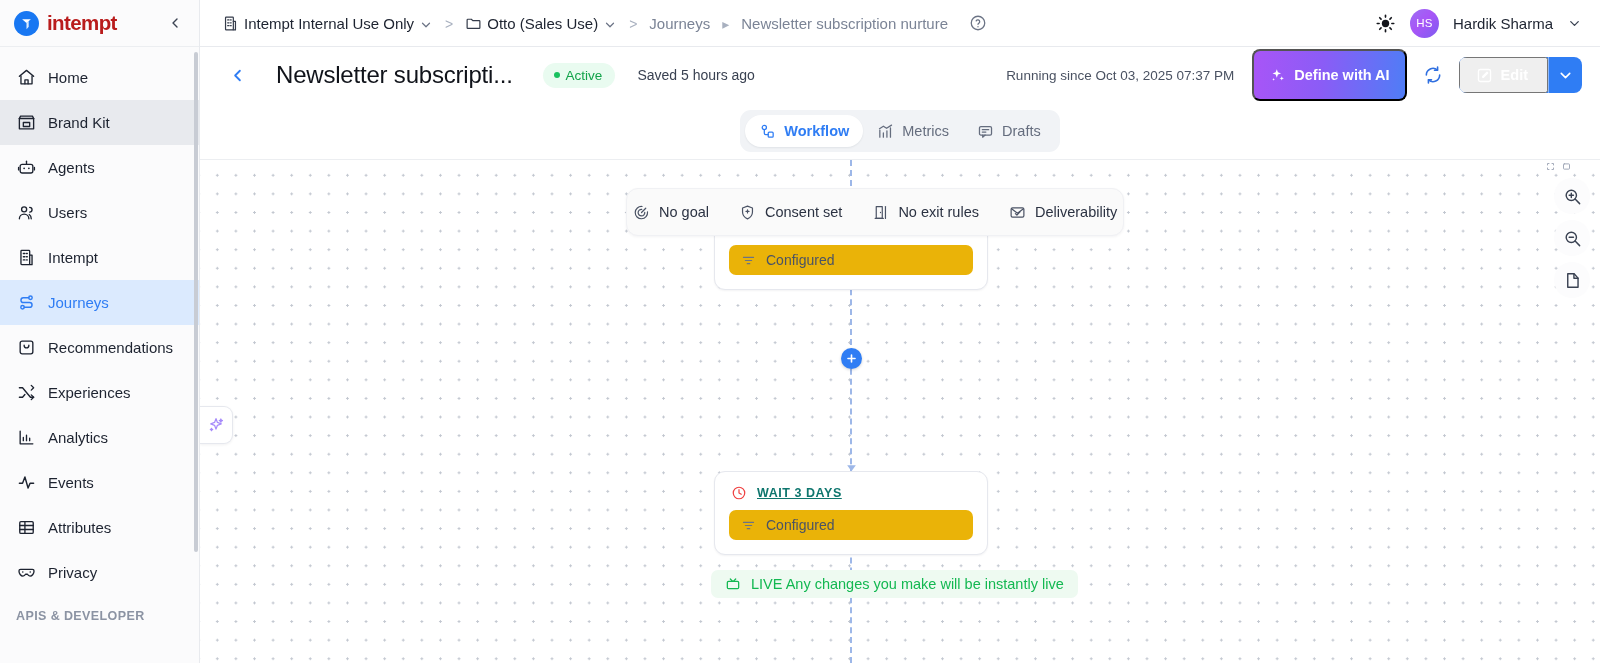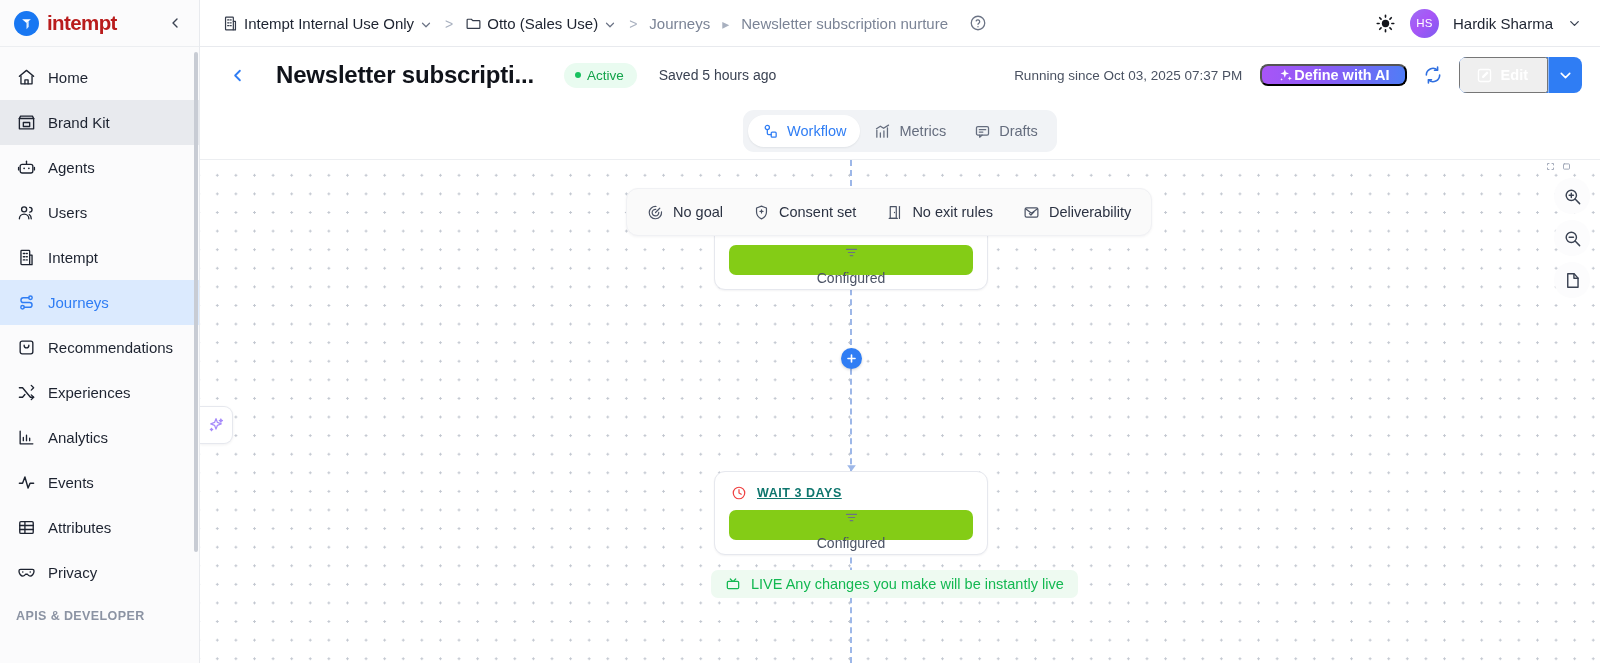--- a/index.html
+++ b/index.html
@@ -82,34 +82,34 @@
   .user-name { font-size: 15px; color: #1d2330; }
   .user-caret { color: #3a4252; display: flex; align-items: center; }
 
   
   .pagehead {
     height: 56px; display: flex; align-items: center; gap: 0; padding: 0 18px 0 22px;
     background: #fff; flex: 0 0 56px;
   }
   .back-btn { width: 30px; display: flex; align-items: center; justify-content: center; color: #2f7df4; cursor: pointer; }
   .page-title {
-    font-size: 24px; font-weight: 700; color: #10131a; margin-left: 24px;
+    font-size: 24px; font-weight: 400; color: #10131a; margin-left: 24px;
     white-space: nowrap; letter-spacing: -0.2px;
   }
   .badge-active {
     margin-left: 30px; background: #e9fbf0; color: #12a34a; font-size: 13.5px;
     border-radius: 14px; padding: 5px 13px 5px 11px; display: flex; align-items: center; gap: 6px;
   }
   .dot-g { width: 6px; height: 6px; border-radius: 50%; background: #19c15f; }
   .saved-txt { margin-left: 22px; font-size: 14px; color: #3a4252; white-space: nowrap; }
   .ph-right { margin-left: auto; display: flex; align-items: center; gap: 0; }
   .running-txt { font-size: 13.5px; color: #4a5262; white-space: nowrap; margin-right: 18px; }
   .btn-ai {
-    height: 22px; border-radius: 8px; color: #fff; font-size: 14.5px; font-weight: 700;
-    display: flex; align-items: center; gap: 0; padding: 0 15px; cursor: pointer;
+    height: 52px; border-radius: 8px; color: #fff; font-size: 14.5px; font-weight: 700;
+    display: flex; align-items: center; gap: 8px; padding: 0 15px; cursor: pointer;
     background: linear-gradient(95deg, #a855f7 0%, #8b5cf6 45%, #4f7df6 100%);
     white-space: nowrap;
   }
   .btn-refresh { margin: 0 16px; color: #2f6fe0; display: flex; align-items: center; cursor: pointer; }
   .btn-edit-grp { display: flex; align-items: center; height: 36px; border-radius: 8px; overflow: hidden; background: #2f7df4; }
   .btn-edit {
     display: flex; align-items: center; gap: 8px; color: #fff; font-size: 14.5px; font-weight: 700;
     padding: 0 18px 0 15px; height: 36px; cursor: pointer;
   }
   .btn-edit-caret {
@@ -120,21 +120,21 @@
   
   .tabsrow { height: 56px; display: flex; align-items: center; justify-content: center; background: #fff; flex: 0 0 56px; }
   .tabs {
     display: flex; align-items: center; gap: 0; background: #f1f3f6; border-radius: 11px;
     padding: 5px; height: 42px;
   }
   .tab {
     display: flex; align-items: center; gap: 8px; height: 32px; padding: 0 14px;
     border-radius: 8px; font-size: 14.5px; color: #656d7e; cursor: pointer; white-space: nowrap;
   }
-  .tab.active { background: #fff; color: #2f7df4; font-weight: 400; box-shadow: 0 1px 2px rgba(16,24,40,.07); border-radius: 16px; }
+  .tab.active { background: #fff; color: #2f7df4; font-weight: 700; box-shadow: 0 1px 2px rgba(16,24,40,.07); border-radius: 16px; }
 
   
   .canvas {
     flex: 1 1 auto; position: relative; overflow: hidden;
     background-color: #ffffff;
     background-image: radial-gradient(circle, #c2c7d0 1.1px, transparent 1.2px);
     background-size: 18.6px 18.6px;
     background-position: 8px 6px;
     border-top: 1px solid #eceef1;
   }
@@ -146,42 +146,42 @@
   }
 
   
   .flowline {
     position: absolute; left: 650px; top: 0; width: 2px; height: 100%;
     border-left: 2px dashed #9db7e8;
   }
   .goalbar {
     position: absolute; left: 426px; top: 28px;
     background: #fafafa; border-radius: 12px; height: 48px;
-    display: flex; align-items: center; padding: 0 20px; gap: 0;
+    display: flex; align-items: center; padding: 0 6px; gap: 0;
     box-shadow: 0 1px 3px rgba(16,24,40,.05);
     border: 1px solid #f0f1f4;
     z-index: 6;
   }
   .goal-item { display: flex; align-items: center; gap: 9px; font-size: 14.5px; color: #2b3242; white-space: nowrap; }
   .goal-item + .goal-item { margin-left: 30px; }
   .goal-ic { display: flex; align-items: center; color: #4b5365; }
 
   .node {
     position: absolute; background: #fff; border: 1px solid #e6e8ee;
     border-radius: 11px; width: 274px; z-index: 4;
     box-shadow: 0 1px 2px rgba(16,24,40,.05);
   }
   .node-head {
     display: flex; align-items: center; gap: 10px; padding: 13px 16px 9px 16px;
     font-size: 12.5px; font-weight: 700; letter-spacing: .55px; color: #0f766e; text-decoration: underline;
   }
   .node-chip {
-    margin: 0 14px 14px 14px; background: #84cc16; border-radius: 7px;
+    margin: 0 14px 14px 14px; background: #eab308; border-radius: 7px;
     height: 30px; display: flex; align-items: center; gap: 10px; padding: 0 12px;
-    font-size: 14px; color: #4b5365; flex-direction: column;
+    font-size: 14px; color: #4b5365;
   }
   .chip-ic { display: flex; align-items: center; color: #6b7385; }
 
   .plusbtn {
     position: absolute; left: 641px; top: 188px; width: 21px; height: 21px;
     border-radius: 50%; background: #2f7df4; color: #fff;
     display: flex; align-items: center; justify-content: center; cursor: pointer; z-index: 7;
     box-shadow: 0 1px 3px rgba(16,24,40,.2);
   }
   .arrowdown {

